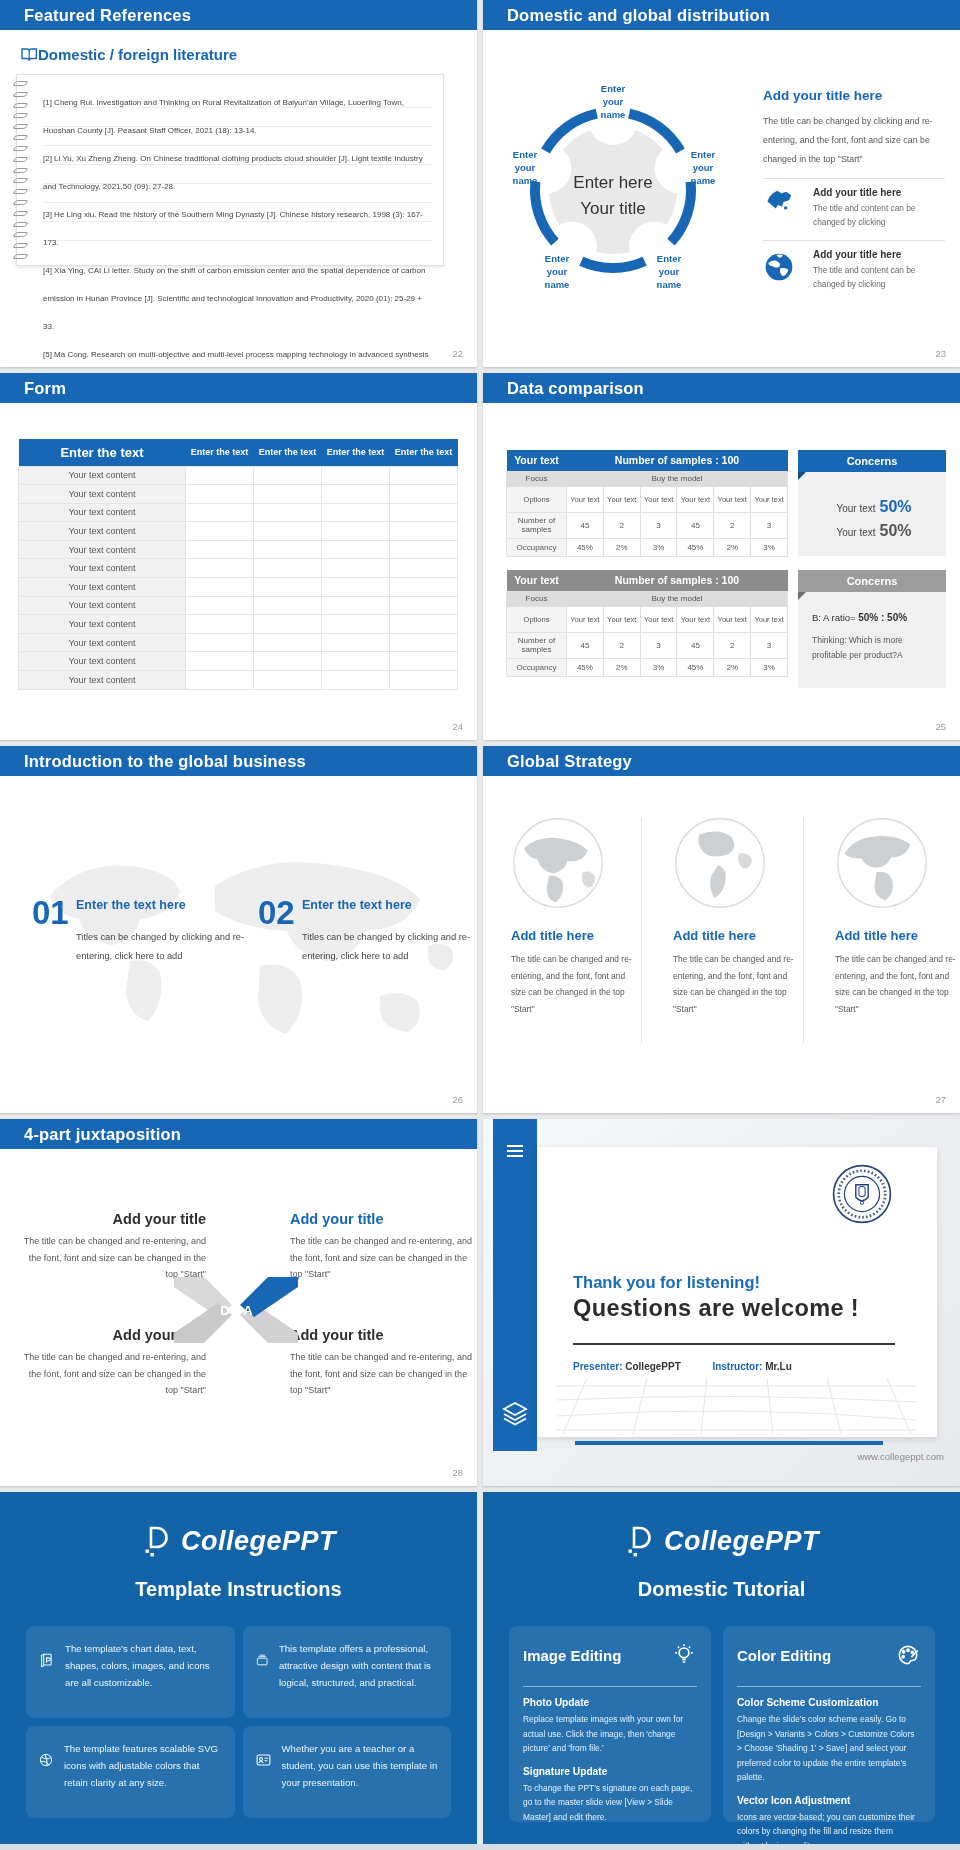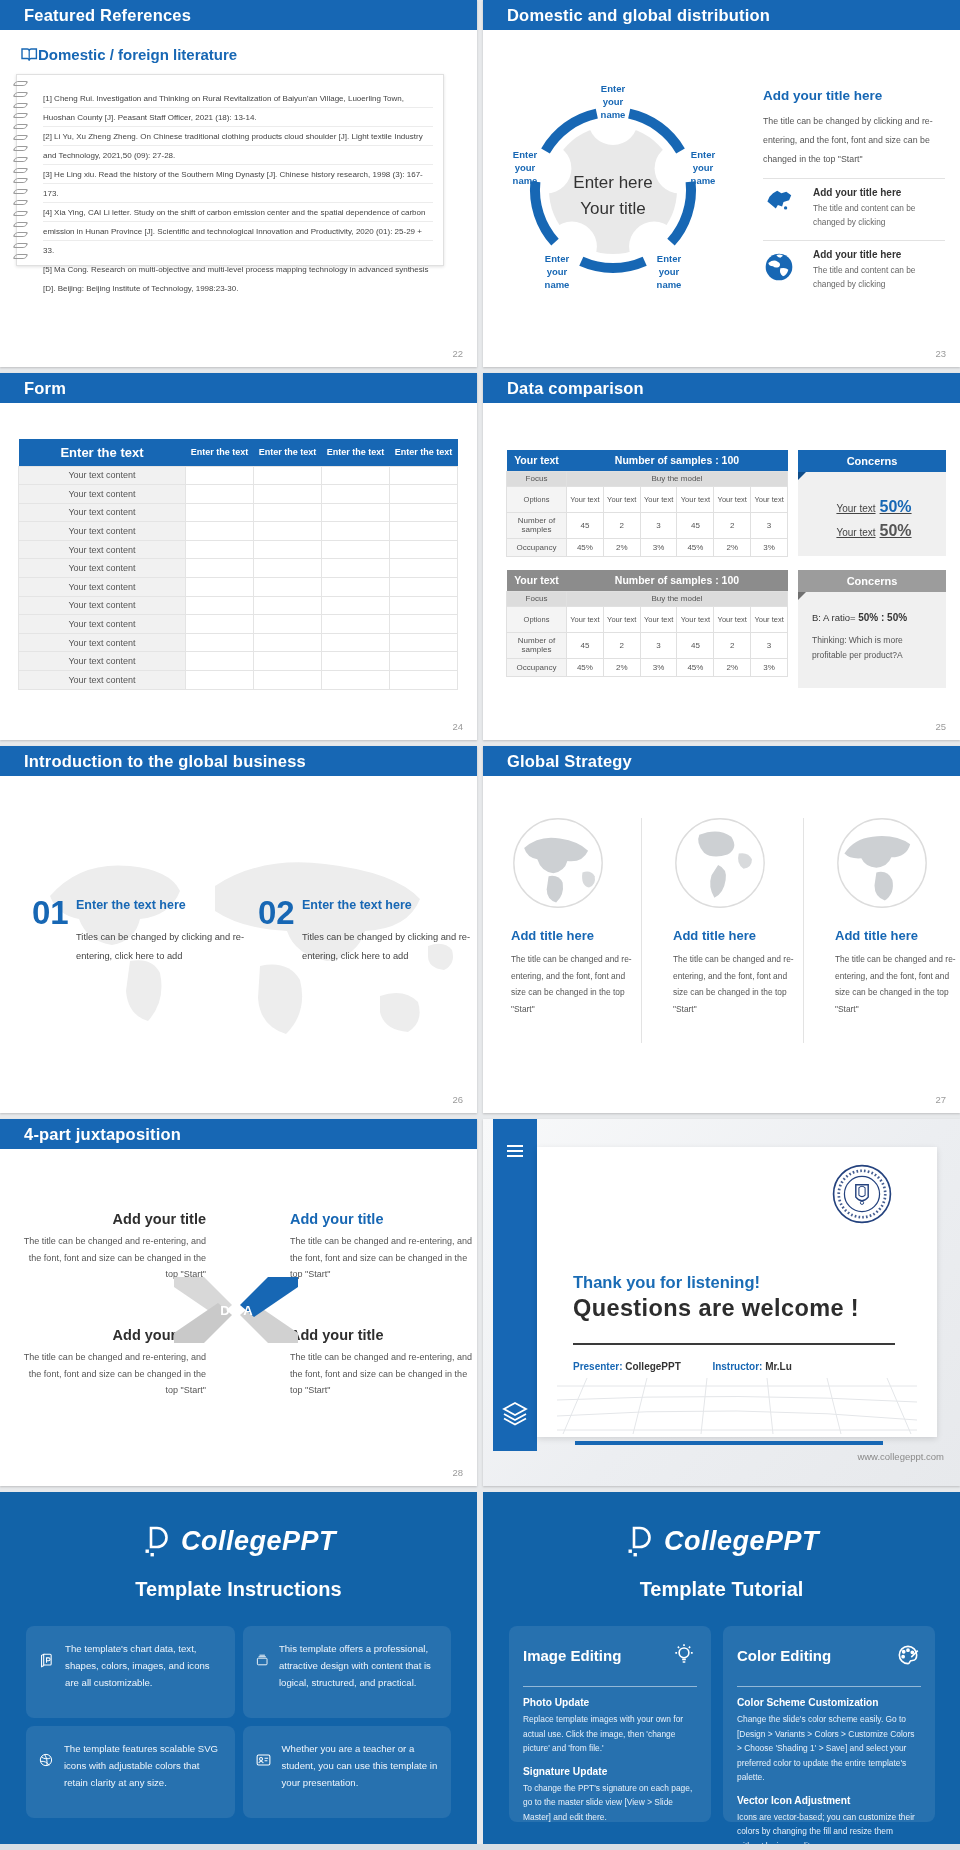--- a/index.html
+++ b/index.html
@@ -18,21 +18,21 @@
   
   .sec-title { position:absolute; left:20px; top:46px; display:flex; align-items:center; 
                color:#1767b4; font-size:15px; font-weight:bold; }
   .ref-card { position:absolute; left:16px; top:74px; width:428px; height:192px; background:#fff;
               border:1px solid #e0e0e0; box-shadow:0 1px 3px rgba(0,0,0,.12); }
   .spirals { position:absolute; left:-3px; top:6px; bottom:6px; width:14px;
              display:flex; flex-direction:column; justify-content:space-between; }
   .spirals span { display:block; width:13px; height:5px; border:1.2px solid #9a9a9a;
                   border-radius:3px; transform:skewX(-35deg); }
   .ref-text { position:absolute; left:26px; right:10px; top:14px; bottom:6px; font-size:8px;
-              color:#444; line-height:19px;
+              color:#444; line-height:28px;
               background:repeating-linear-gradient(to bottom,transparent 0 18px,#ececec 18px 19px); }
   .ref-text p { margin:0; }
 
   
   .node-label { position:absolute; width:56px; text-align:center; color:#1767b4; font-weight:bold;
                 font-size:9.5px; line-height:13px; white-space:pre-line; }
   .circle-center { position:absolute; left:55px; top:170px; width:150px; text-align:center;
                    color:#333; font-size:17px; line-height:26px; }
   .dist-right { position:absolute; left:280px; top:88px; width:182px; }
   .dist-right h3 { color:#1767b4; font-size:13.5px; font-weight:bold; }
@@ -65,21 +65,21 @@
   .concerns { position:absolute; left:315px; width:148px; }
   .concerns .tab { height:22px; color:#fff; font-weight:bold; font-size:11px; text-align:center;
                    line-height:22px; position:relative; }
   .concerns.c-blue .tab { background:#1767b4; }
   .concerns.c-gray .tab { background:#9c9c9c; }
   .concerns .tab::after { content:""; position:absolute; left:0; top:22px; width:0; height:0;
                    border-style:solid; border-width:8px 8px 0 0; }
   .concerns.c-blue .tab::after { border-color:#0e4c88 transparent transparent transparent; }
   .concerns.c-gray .tab::after { border-color:#6f6f6f transparent transparent transparent; }
   .concerns .cbody { background:#f0f0f0; padding:14px 10px 10px 14px; }
-  .c-line { font-size:10px; color:#444; text-align:center; margin:6px 0;text-decoration:underline; }
+  .c-line { font-size:10px; color:#444; text-align:center; margin:6px 0; }
   .c-line .big { font-size:16px; font-weight:bold; margin-left:4px; }
   .c-line .big.bluev { color:#1767b4; }
   .c-line .big.grayv { color:#555; }
   .c-ratio { font-size:9.5px; color:#333; margin:6px 0 10px 0; }
   .c-ratio b { font-size:10px; }
   .c-note { font-size:8.5px; color:#555; line-height:15px; }
 
   
   .biz-num { position:absolute; font-size:33px; font-weight:bold; color:#1767b4; }
   .biz-item { position:absolute; width:170px; }
@@ -624,21 +624,21 @@
 
   <div class="panel">
     <div class="p-logo">
       <svg width="30" height="34" viewBox="0 0 30 34" fill="none" stroke="#fff" stroke-width="2.6">
         <path d="M10,4 h6 a9.5,9.5 0 0 1 0,19 h-6 z"></path>
         <rect x="4.5" y="25.5" width="3.4" height="3.4" fill="#fff" stroke="none"></rect>
         <rect x="9.5" y="29" width="3.4" height="3.4" fill="#fff" stroke="none"></rect>
       </svg>
       <span class="p-brand">CollegePPT</span>
     </div>
-    <div class="p-title">Template Tutorial</div>
+    <div class="p-title">Domestic Tutorial</div>
 
     <div class="tut-card" style="left:26px; width:202px;">
       <div class="hd">
         <h3>Image Editing</h3>
         <svg width="26" height="26" viewBox="0 0 24 24" fill="none" stroke="#fff" stroke-width="1.5">
           <circle cx="12" cy="10" r="4.5"></circle>
           <path d="M10.3,16 h3.4 M10.8,18.5 h2.4 M12,2 v1.6 M4,10 h1.6 M18.4,10 h1.6 M6.3,4.3 l1.2,1.2 M17.7,4.3 l-1.2,1.2"></path>
         </svg>
       </div>
       <div class="tut-sub">

